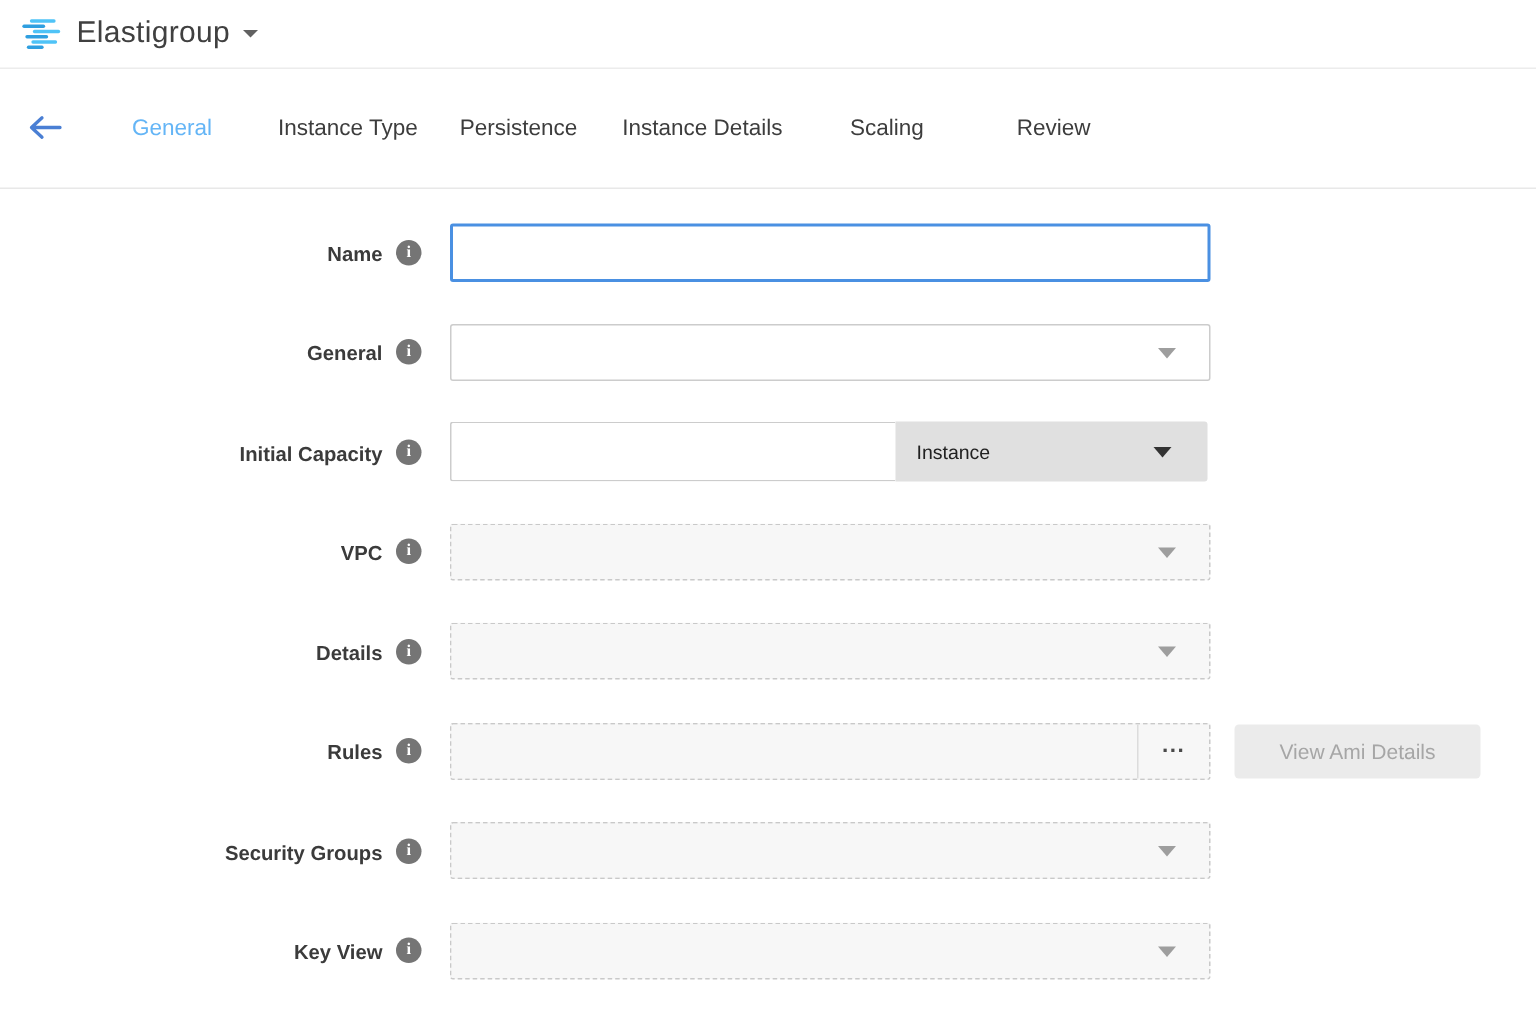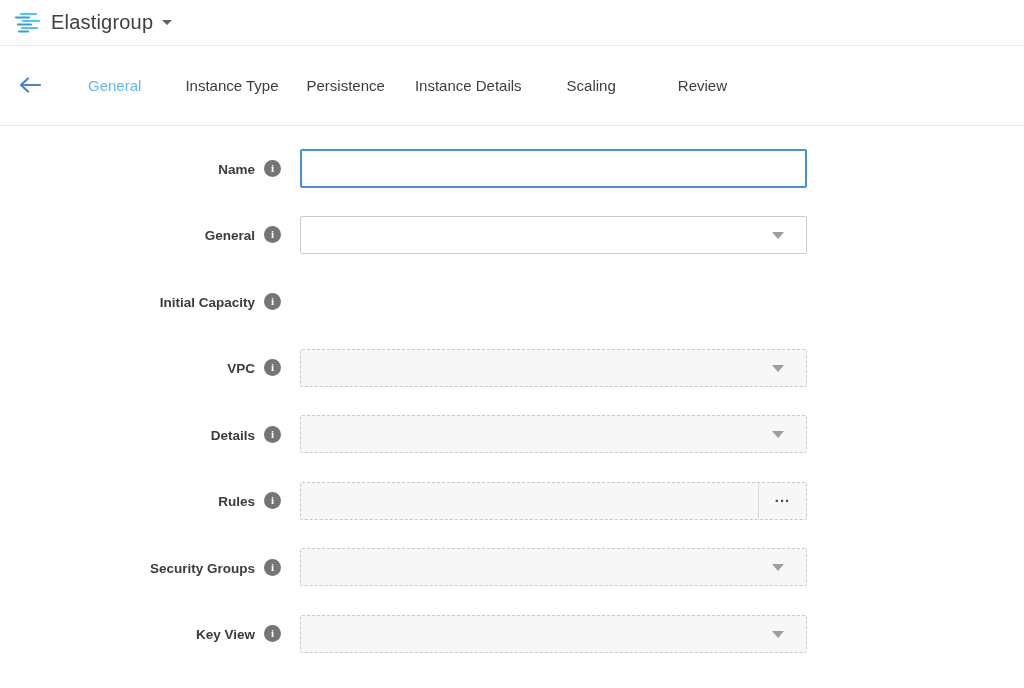--- a/index.html
+++ b/index.html
@@ -135,20 +135,27 @@
         <span class="select-caret"></span>
       </div>
     </div>
   </div>
 
   <div class="row">
     <div class="label-wrap">
       <span class="field-label">Initial Capacity</span>
       <span class="info-icon">i</span>
     </div>
+    <div class="split">
+      <input class="qty" type="text" value="" style="">
+      <div class="unit-select">
+        <span class="unit-label">Instance</span>
+        <span class="select-caret"></span>
+      </div>
+    </div>
   </div>
 
   <div class="row">
     <div class="label-wrap">
       <span class="field-label">VPC</span>
       <span class="info-icon">i</span>
     </div>
     <div class="control">
       <div class="select disabled">
         <span class="select-caret"></span>
@@ -172,20 +179,21 @@
     <div class="label-wrap">
       <span class="field-label">Rules</span>
       <span class="info-icon">i</span>
     </div>
     <div class="control">
       <div class="picker">
         <span class="picker-value"></span>
         <span class="dots-btn">...</span>
       </div>
     </div>
+    <button class="side-btn">View Ami Details</button>
   </div>
 
   <div class="row">
     <div class="label-wrap">
       <span class="field-label">Security Groups</span>
       <span class="info-icon">i</span>
     </div>
     <div class="control">
       <div class="select disabled">
         <span class="select-caret"></span>

